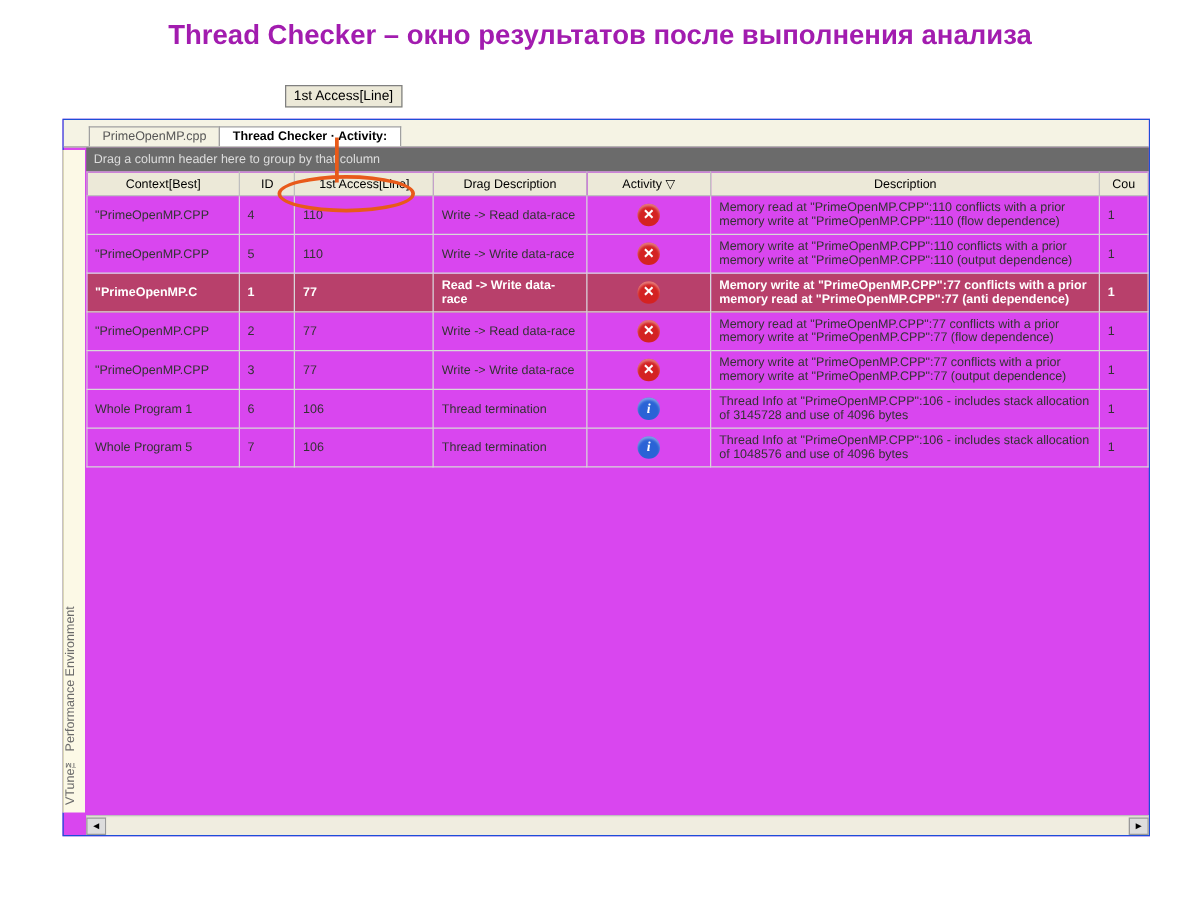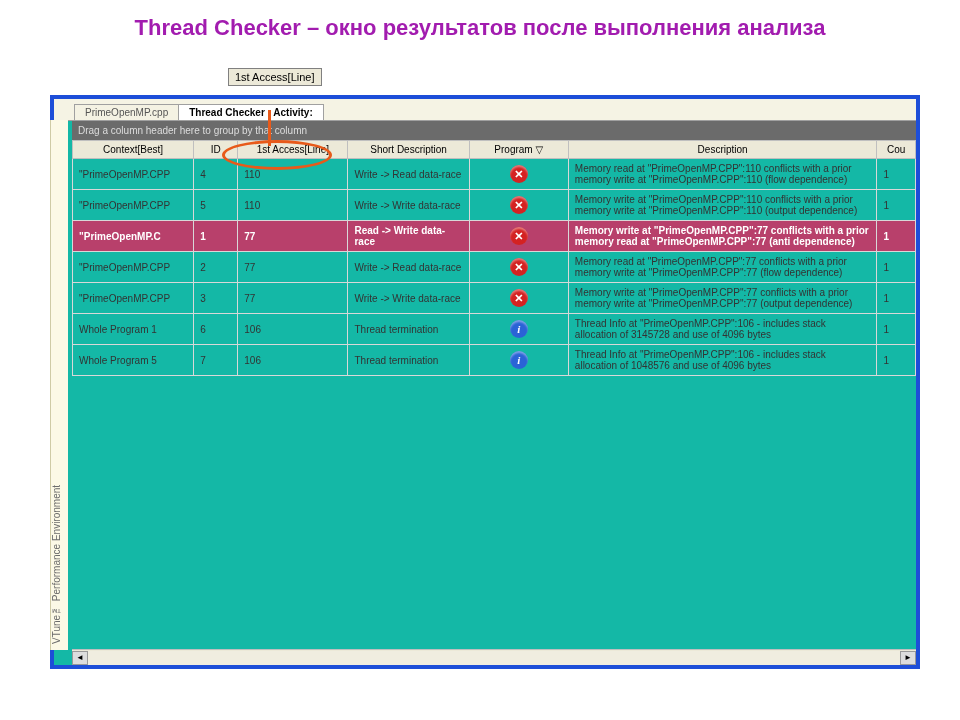--- a/index.html
+++ b/index.html
@@ -29,22 +29,22 @@
     border: 1px solid #808080;
     padding: 2px 6px;
     font-size: 11px;
   }
   .app-window {
     position: absolute;
     top: 95px;
     left: 50px;
     width: 870px;
     height: 574px;
-    border: 4px solid #1d4ed8;
-    background: #14b8a6;
+    border: 1px solid #1d4ed8;
+    background: #d946ef;
     display: flex;
     flex-direction: column;
   }
   .sidebar-label {
     position: absolute;
     top: 120px;
     left: 50px;
     width: 18px;
     height: 530px;
     writing-mode: vertical-rl;
@@ -245,22 +245,22 @@
         <col class="col-shortdesc">
           <col class="col-severity">
           <col class="col-desc">
           <col class="col-count">
       </colgroup>
       <thead>
         <tr>
           <th>Context[Best]</th>
           <th>ID</th>
           <th>1st Access[Line]</th>
-          <th>Short Description</th>
-          <th>Program ▽</th>
+          <th>Drag Description</th>
+          <th>Activity ▽</th>
           <th>Description</th>
           <th>Cou</th>
         </tr>
       </thead>
       <tbody id="results-body">
           <tr>
             <td>"PrimeOpenMP.CPP</td>
             <td>4</td>
             <td>110</td>
             <td>Write -&gt; Read data-race</td>

